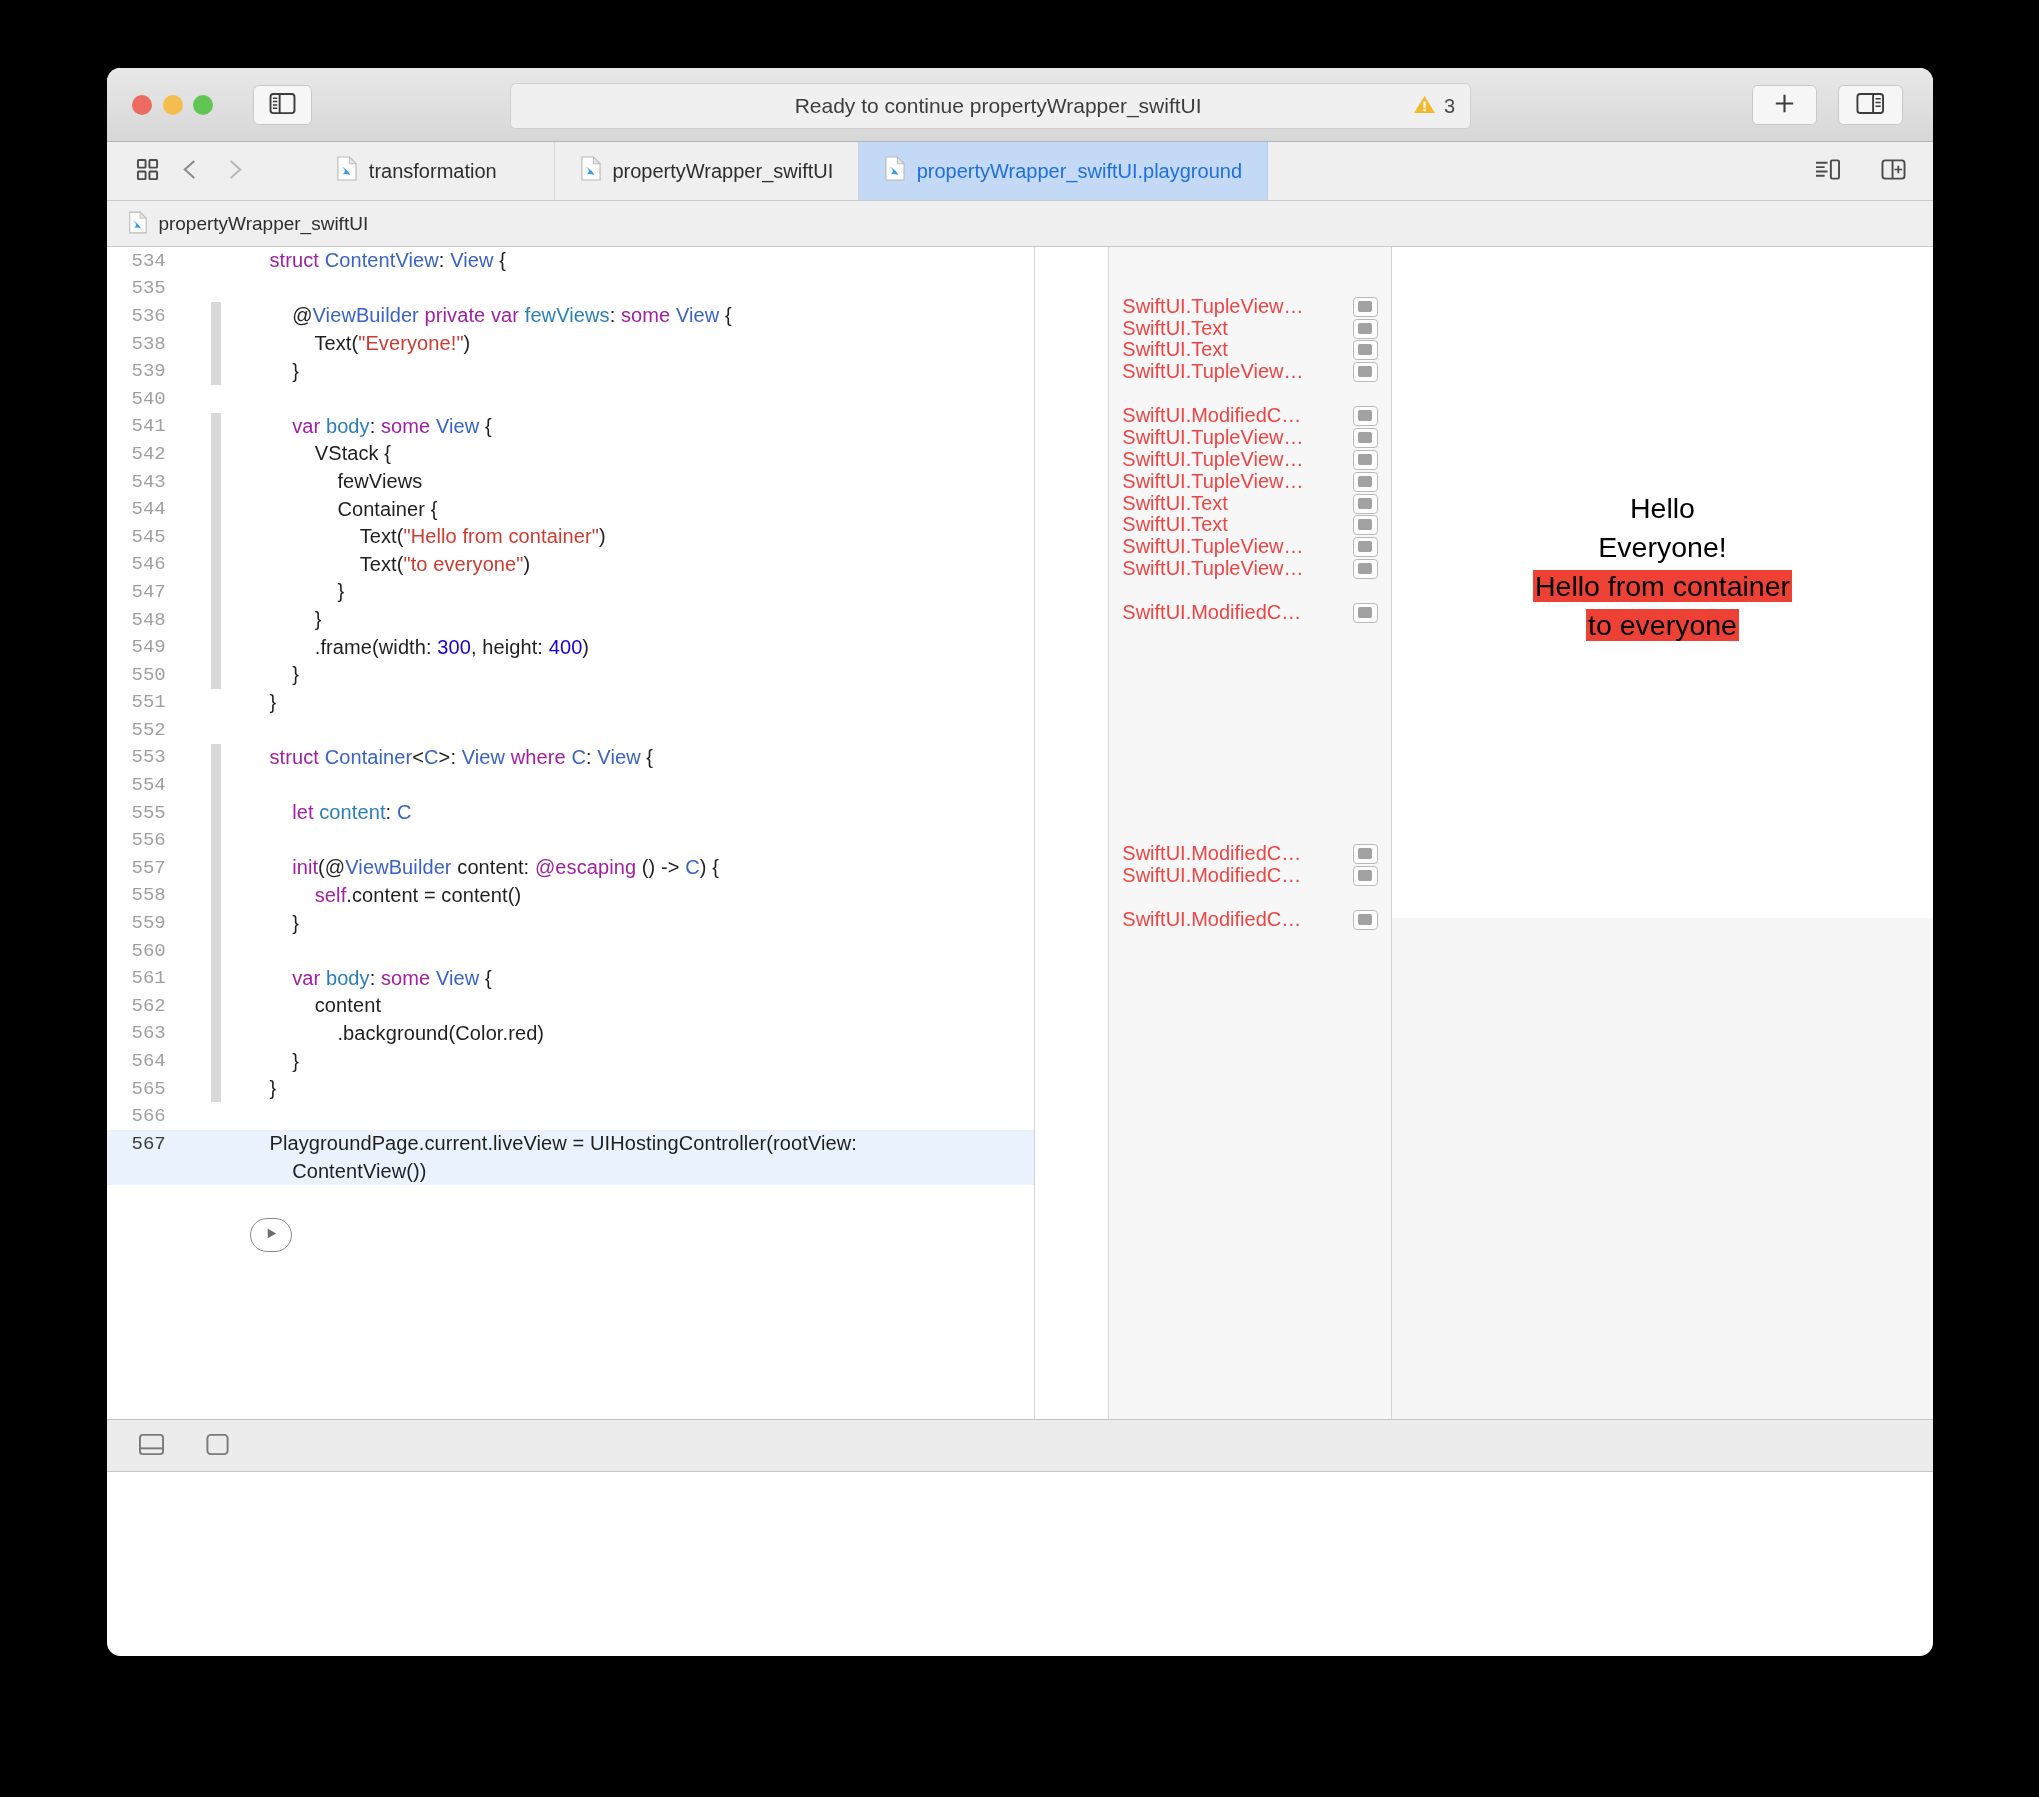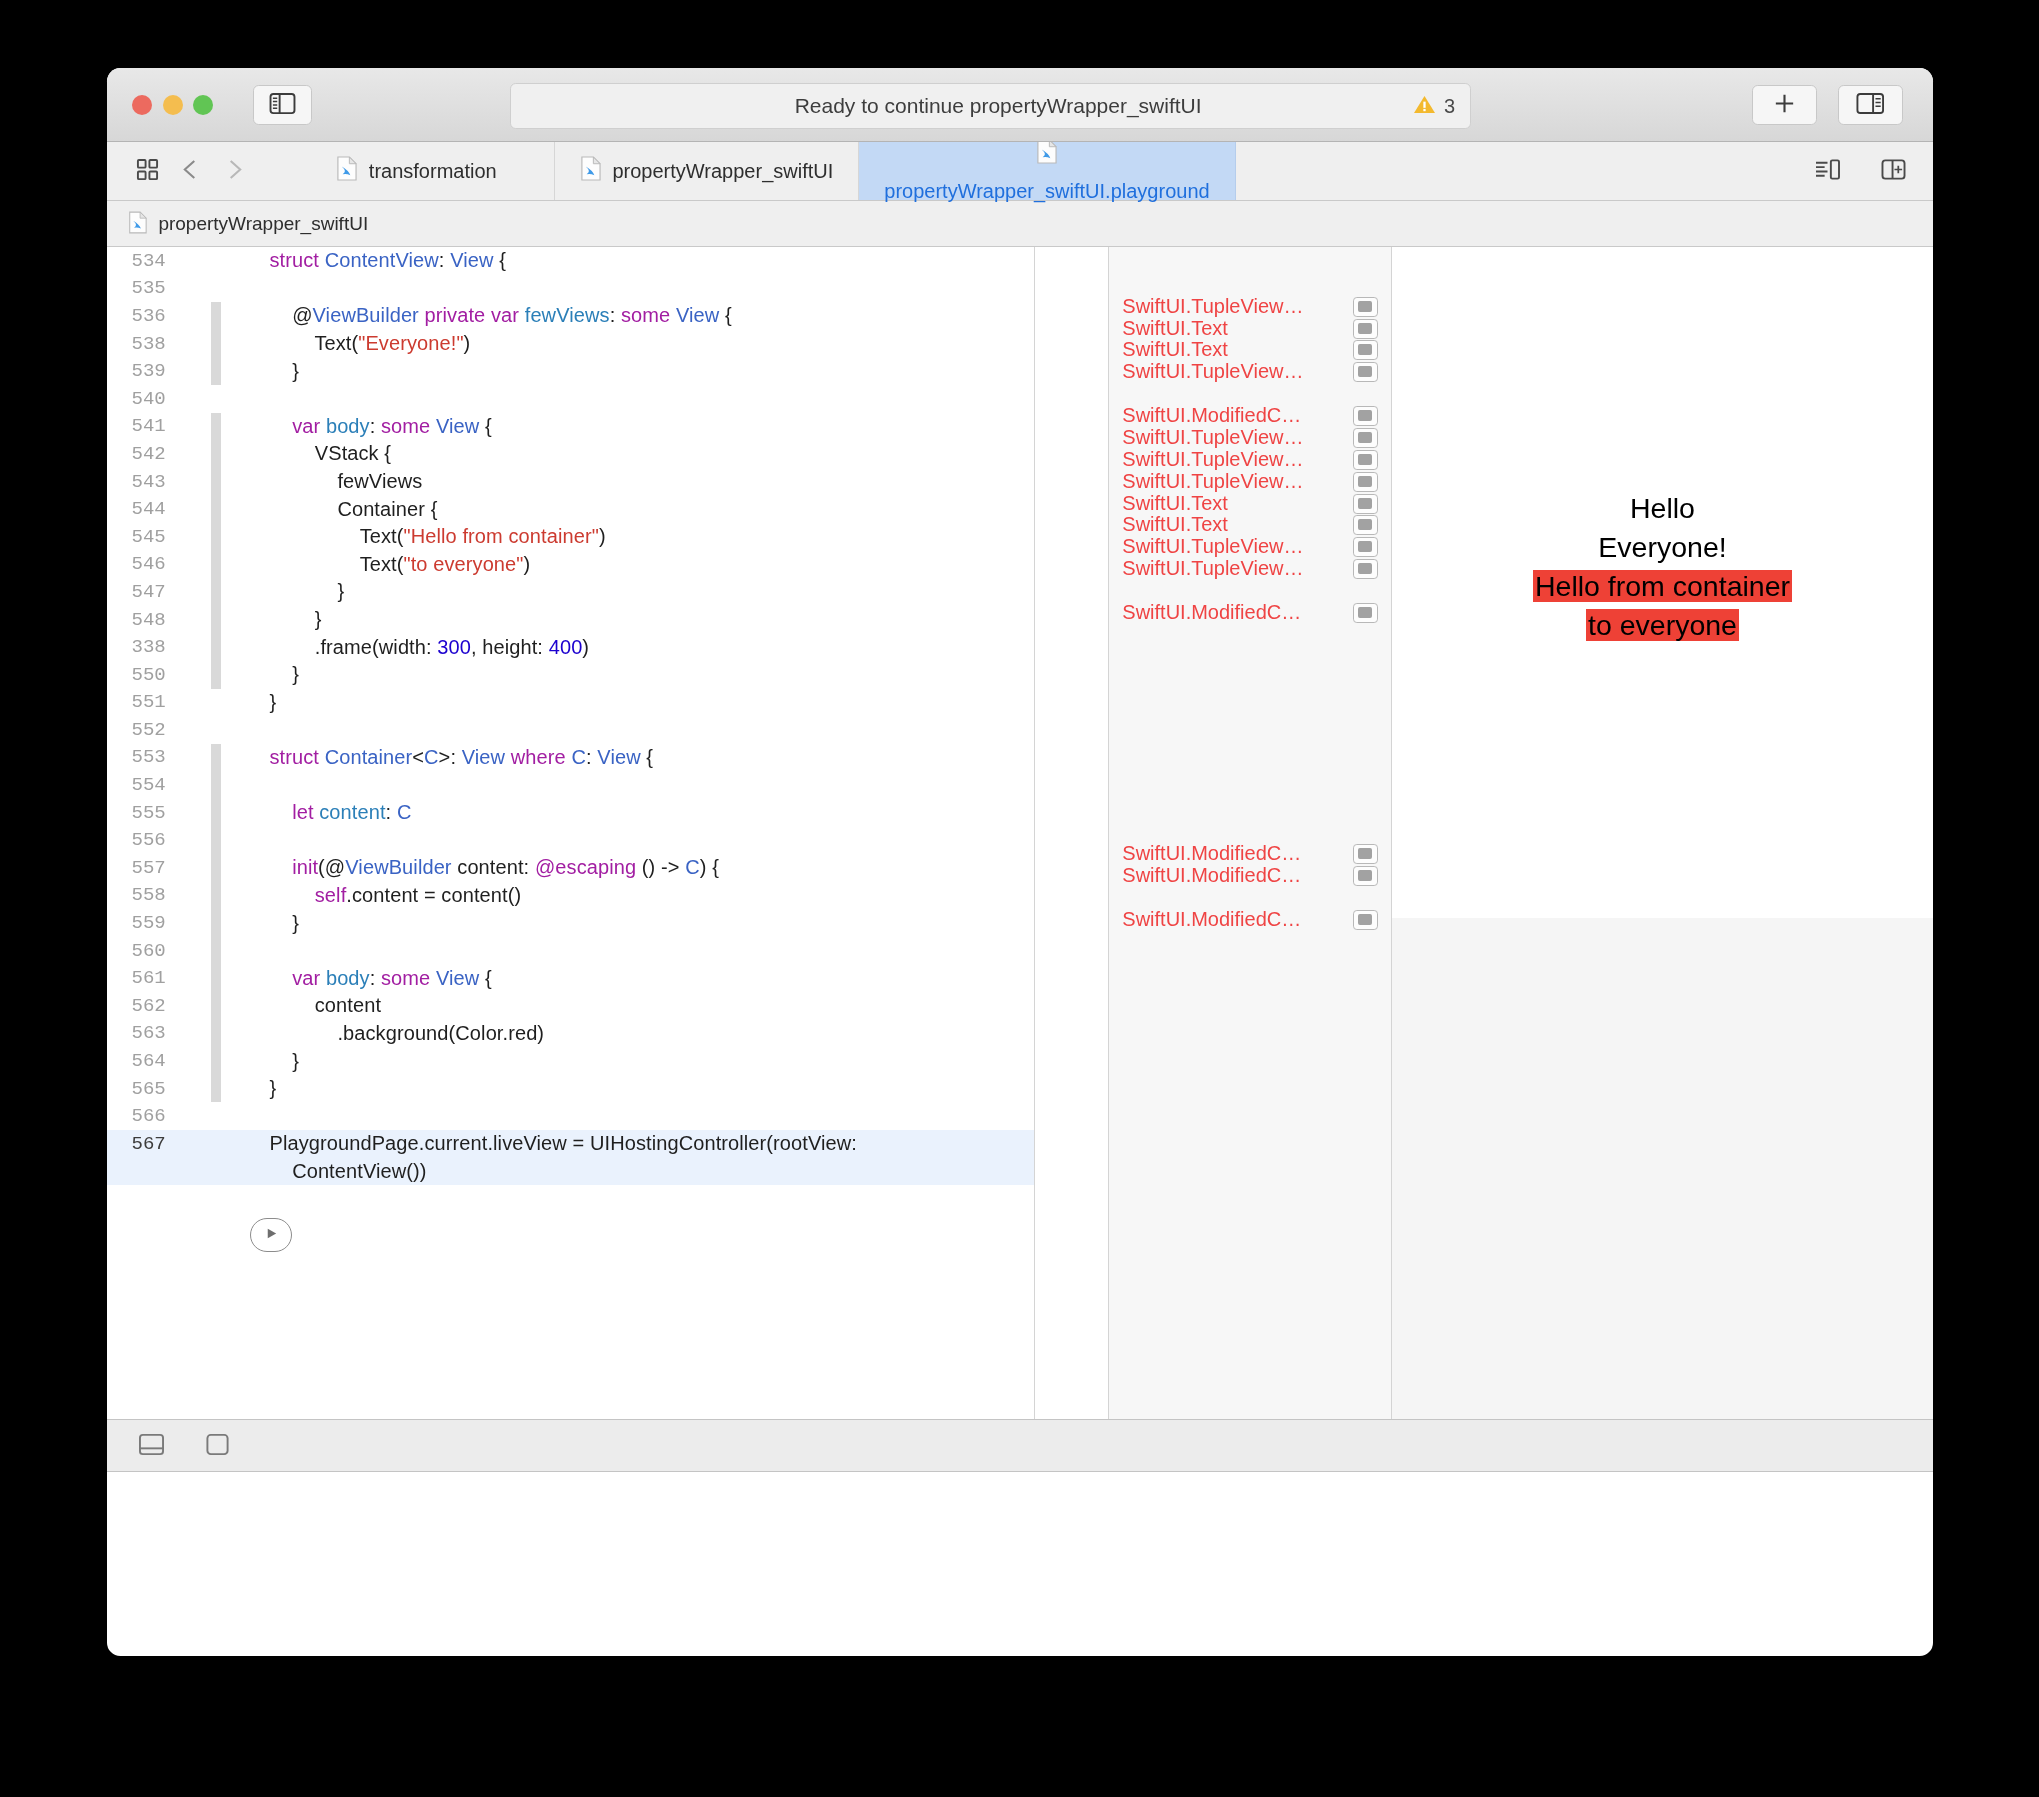--- a/index.html
+++ b/index.html
@@ -107,21 +107,20 @@
     min-width: 276px;
     font-size: 20px;
     color: #2e2e2e;
     border-right: 1px solid #d6d6d6;
     cursor: default;
   }
   .tab.active {
     background: #c3d9f5;
     color: #1f6fdd;
     border-right: 1px solid #b5cdec;
-    flex-direction: column;
   }
   .tabbar-right {
     display: flex; align-items: center;
     padding-right: 21px;
     gap: 3.8px;
   }
 
   
   .jumpbar {
     height: 46px;
@@ -502,21 +501,21 @@
             <div class="lineno">547</div>
             <div class="ribbon l1"></div>
             <div class="code"><span>            }</span></div>
           </div>
           <div class="row">
             <div class="lineno">548</div>
             <div class="ribbon l1"></div>
             <div class="code"><span>        }</span></div>
           </div>
           <div class="row">
-            <div class="lineno">338</div>
+            <div class="lineno">549</div>
             <div class="ribbon l1"></div>
             <div class="code"><span>        .frame(width: </span><span class="num">300</span><span>, height: </span><span class="num">400</span><span>)</span></div>
           </div>
           <div class="row">
             <div class="lineno">550</div>
             <div class="ribbon l1"></div>
             <div class="code"><span>    }</span></div>
           </div>
           <div class="row">
             <div class="lineno">551</div>

